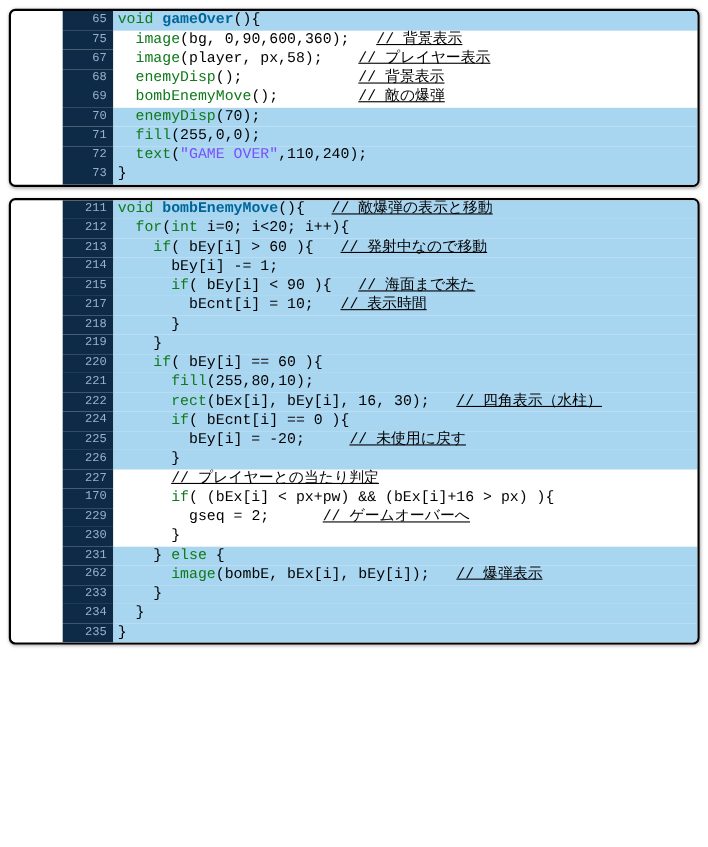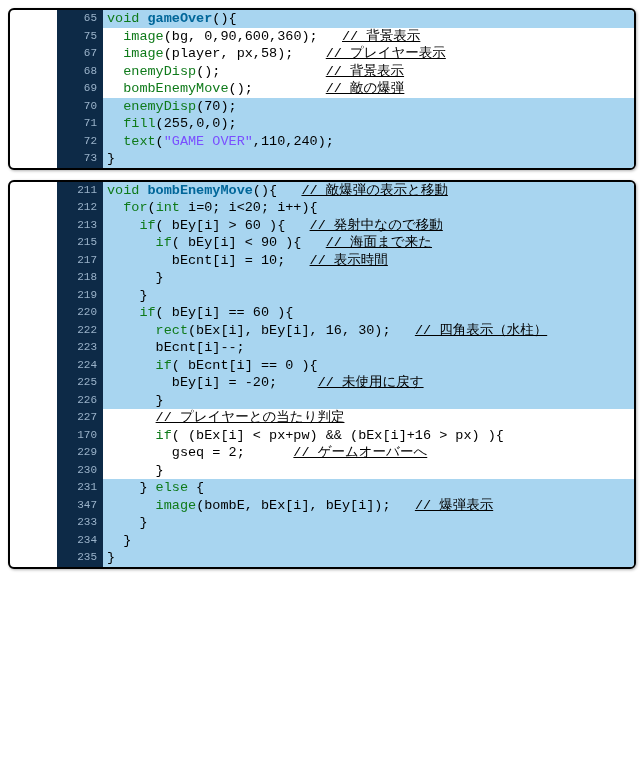--- a/index.html
+++ b/index.html
@@ -100,46 +100,50 @@
     </div>
     <div class="code-line">
       <div class="gutter">212</div>
       <div class="code hl"><span class="op">  </span><span class="kw">for</span><span class="op">(</span><span class="kw">int</span><span class="op"> i=</span><span class="num">0</span><span class="op">; i&lt;</span><span class="num">20</span><span class="op">; i++){</span></div>
     </div>
     <div class="code-line">
       <div class="gutter">213</div>
       <div class="code hl"><span class="op">    </span><span class="kw">if</span><span class="op">( bEy[i] &gt; </span><span class="num">60</span><span class="op"> ){   </span><span class="cmt">// 発射中なので移動</span></div>
     </div>
     <div class="code-line">
+      <div class="gutter">214</div>
+      <div class="code hl"><span class="op">      bEy[i] -= </span><span class="num">1</span><span class="op">;</span></div>
+    </div>
+    <div class="code-line">
       <div class="gutter">215</div>
       <div class="code hl"><span class="op">      </span><span class="kw">if</span><span class="op">( bEy[i] &lt; </span><span class="num">90</span><span class="op"> ){   </span><span class="cmt">// 海面まで来た</span></div>
     </div>
     <div class="code-line">
       <div class="gutter">217</div>
       <div class="code hl"><span class="op">        bEcnt[i] = </span><span class="num">10</span><span class="op">;   </span><span class="cmt">// 表示時間</span></div>
     </div>
     <div class="code-line">
       <div class="gutter">218</div>
       <div class="code hl"><span class="op">      }</span></div>
     </div>
     <div class="code-line">
       <div class="gutter">219</div>
       <div class="code hl"><span class="op">    }</span></div>
     </div>
     <div class="code-line">
       <div class="gutter">220</div>
       <div class="code hl"><span class="op">    </span><span class="kw">if</span><span class="op">( bEy[i] == </span><span class="num">60</span><span class="op"> ){</span></div>
     </div>
     <div class="code-line">
+      <div class="gutter">221</div>
+      <div class="code hl"><span class="op">      </span><span class="fn">fill</span><span class="op">(</span><span class="num">255</span><span class="op">,</span><span class="num">80</span><span class="op">,</span><span class="num">10</span><span class="op">);</span></div>
+    </div>
+    <div class="code-line">
       <div class="gutter">222</div>
       <div class="code hl"><span class="op">      </span><span class="fn">rect</span><span class="op">(bEx[i], bEy[i], </span><span class="num">16</span><span class="op">, </span><span class="num">30</span><span class="op">);   </span><span class="cmt">// 四角表示（水柱）</span></div>
-    </div>
-    <div class="code-line">
-      <div class="gutter">223</div>
-      <div class="code hl"><span class="op">      bEcnt[i]--;</span></div>
     </div>
     <div class="code-line">
       <div class="gutter">224</div>
       <div class="code hl"><span class="op">      </span><span class="kw">if</span><span class="op">( bEcnt[i] == </span><span class="num">0</span><span class="op"> ){</span></div>
     </div>
     <div class="code-line">
       <div class="gutter">225</div>
       <div class="code hl"><span class="op">        bEy[i] = -</span><span class="num">20</span><span class="op">;     </span><span class="cmt">// 未使用に戻す</span></div>
     </div>
     <div class="code-line">
@@ -160,21 +164,21 @@
     </div>
     <div class="code-line">
       <div class="gutter">230</div>
       <div class="code nohl"><span class="op">      }</span></div>
     </div>
     <div class="code-line">
       <div class="gutter">231</div>
       <div class="code hl"><span class="op">    } </span><span class="kw">else</span><span class="op"> {</span></div>
     </div>
     <div class="code-line">
-      <div class="gutter">347</div>
+      <div class="gutter">262</div>
       <div class="code hl"><span class="op">      </span><span class="fn">image</span><span class="op">(bombE, bEx[i], bEy[i]);   </span><span class="cmt">// 爆弾表示</span></div>
     </div>
     <div class="code-line">
       <div class="gutter">233</div>
       <div class="code hl"><span class="op">    }</span></div>
     </div>
     <div class="code-line">
       <div class="gutter">234</div>
       <div class="code hl"><span class="op">  }</span></div>
     </div>

